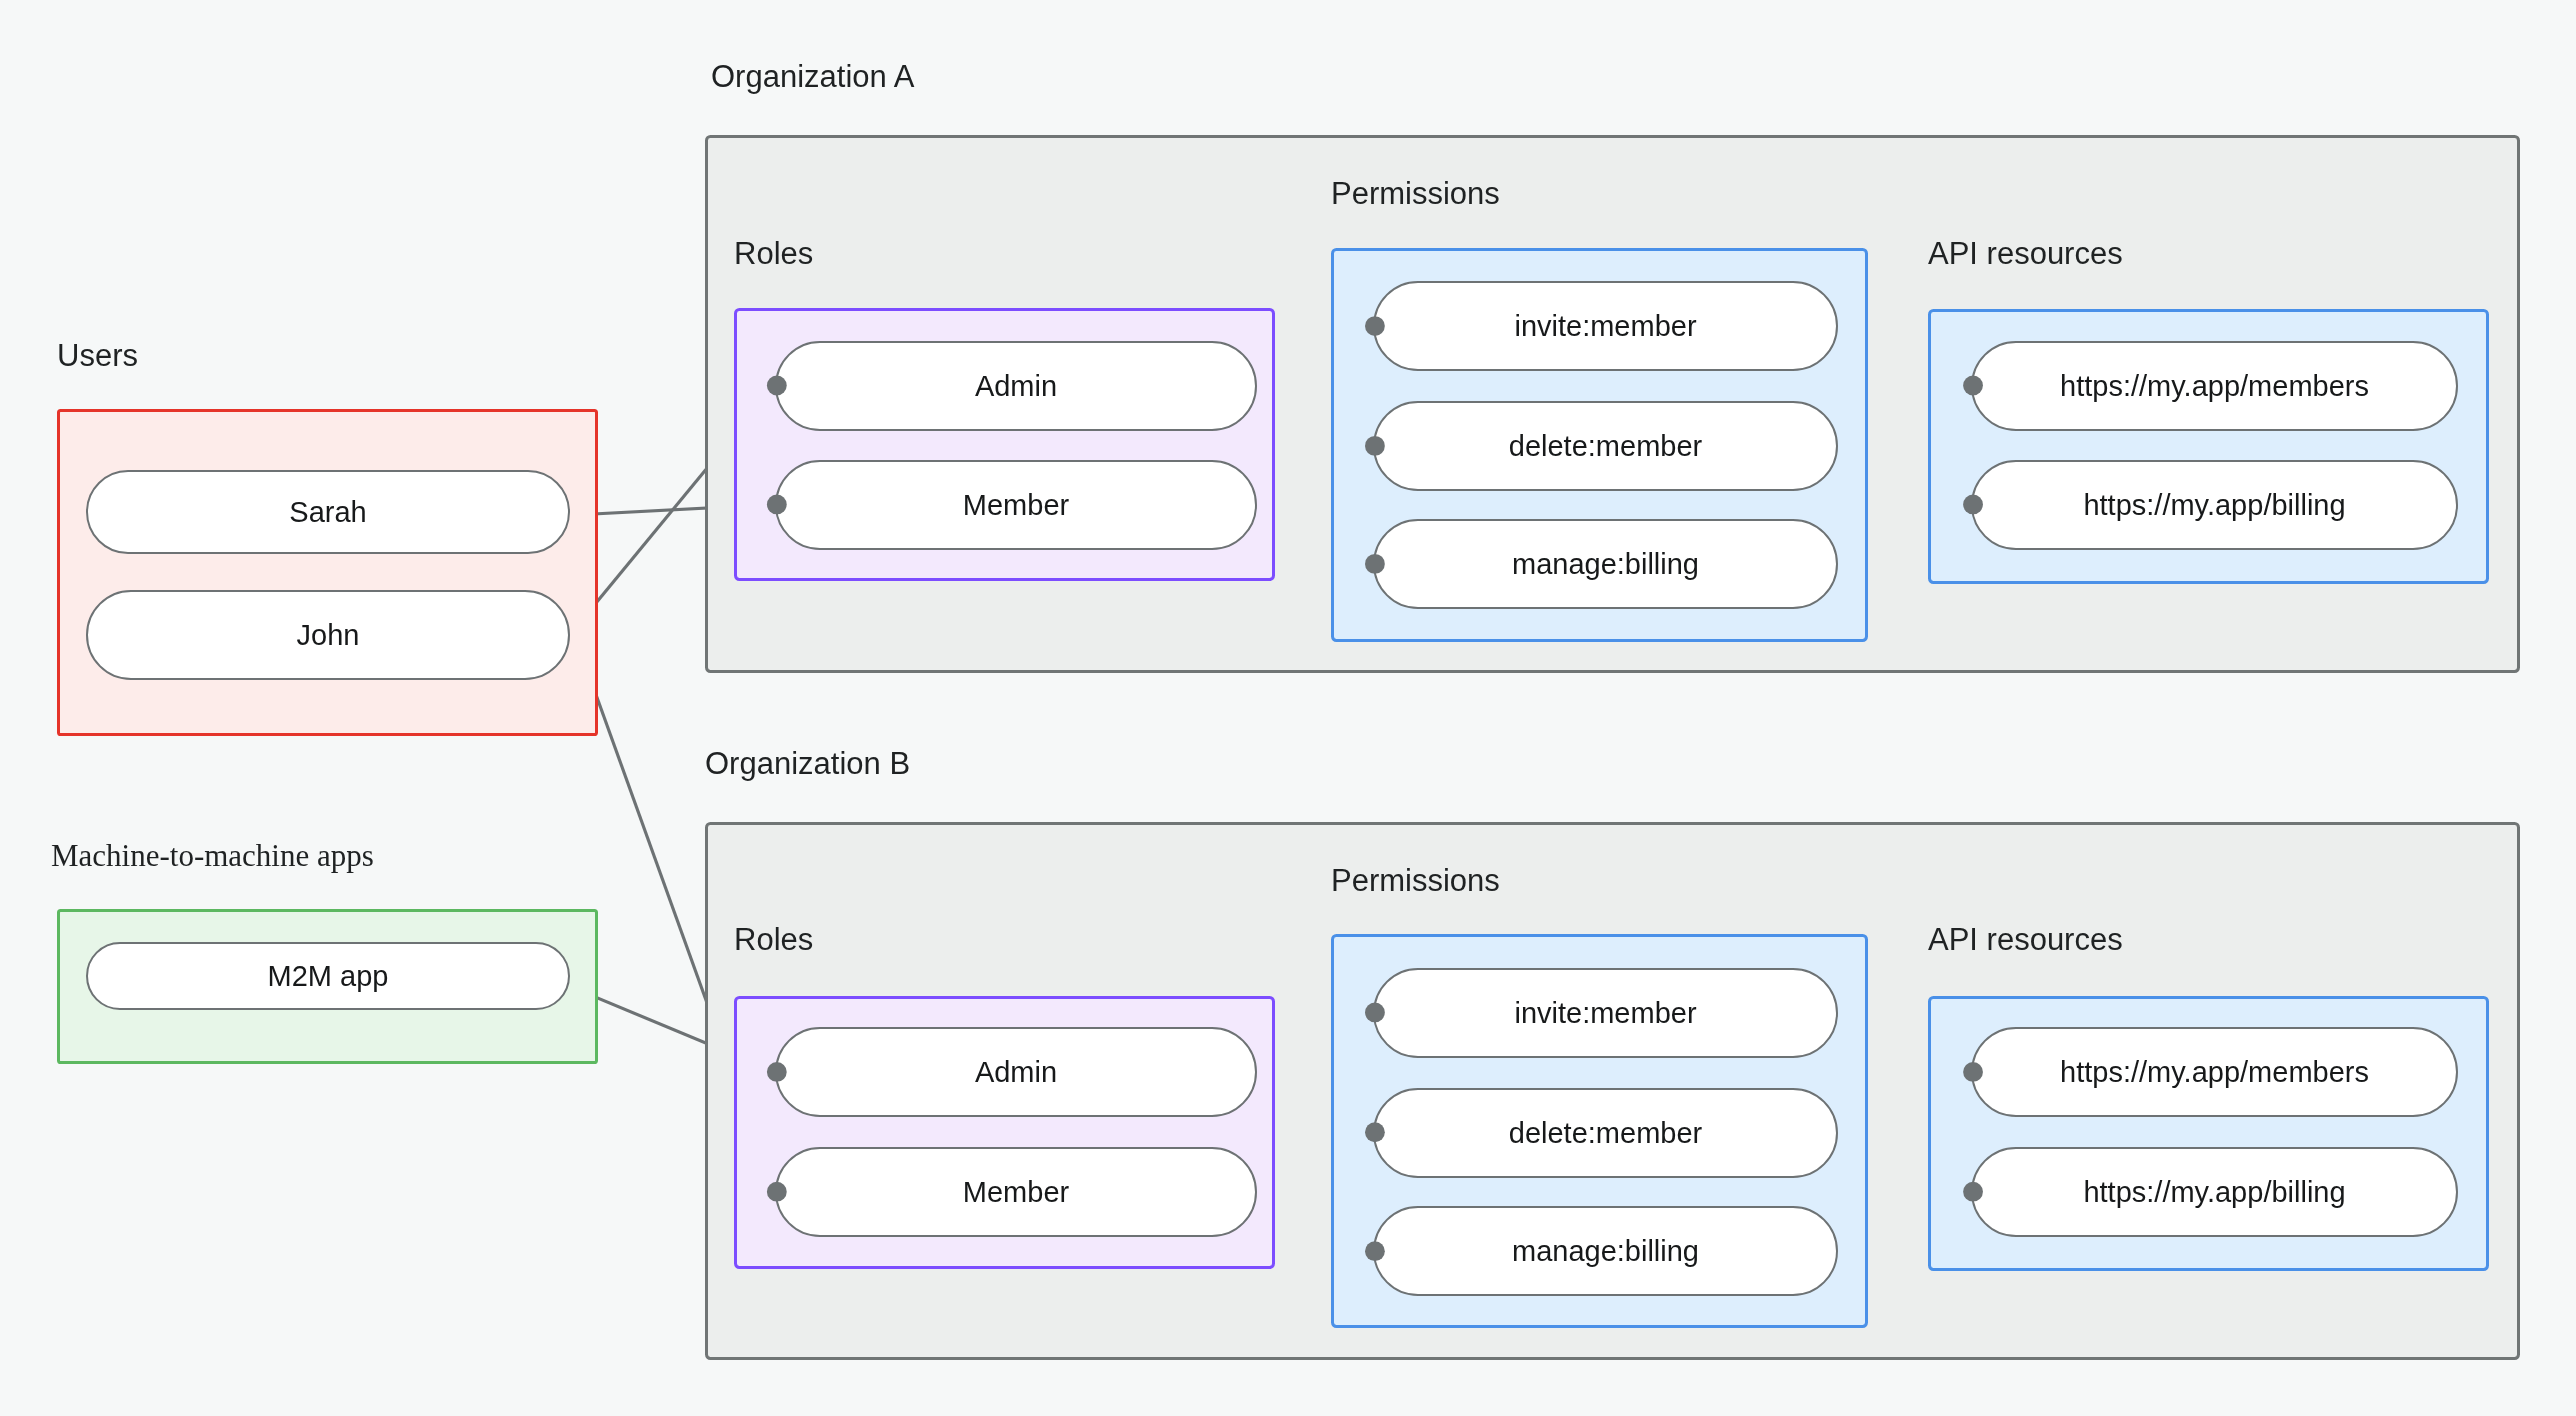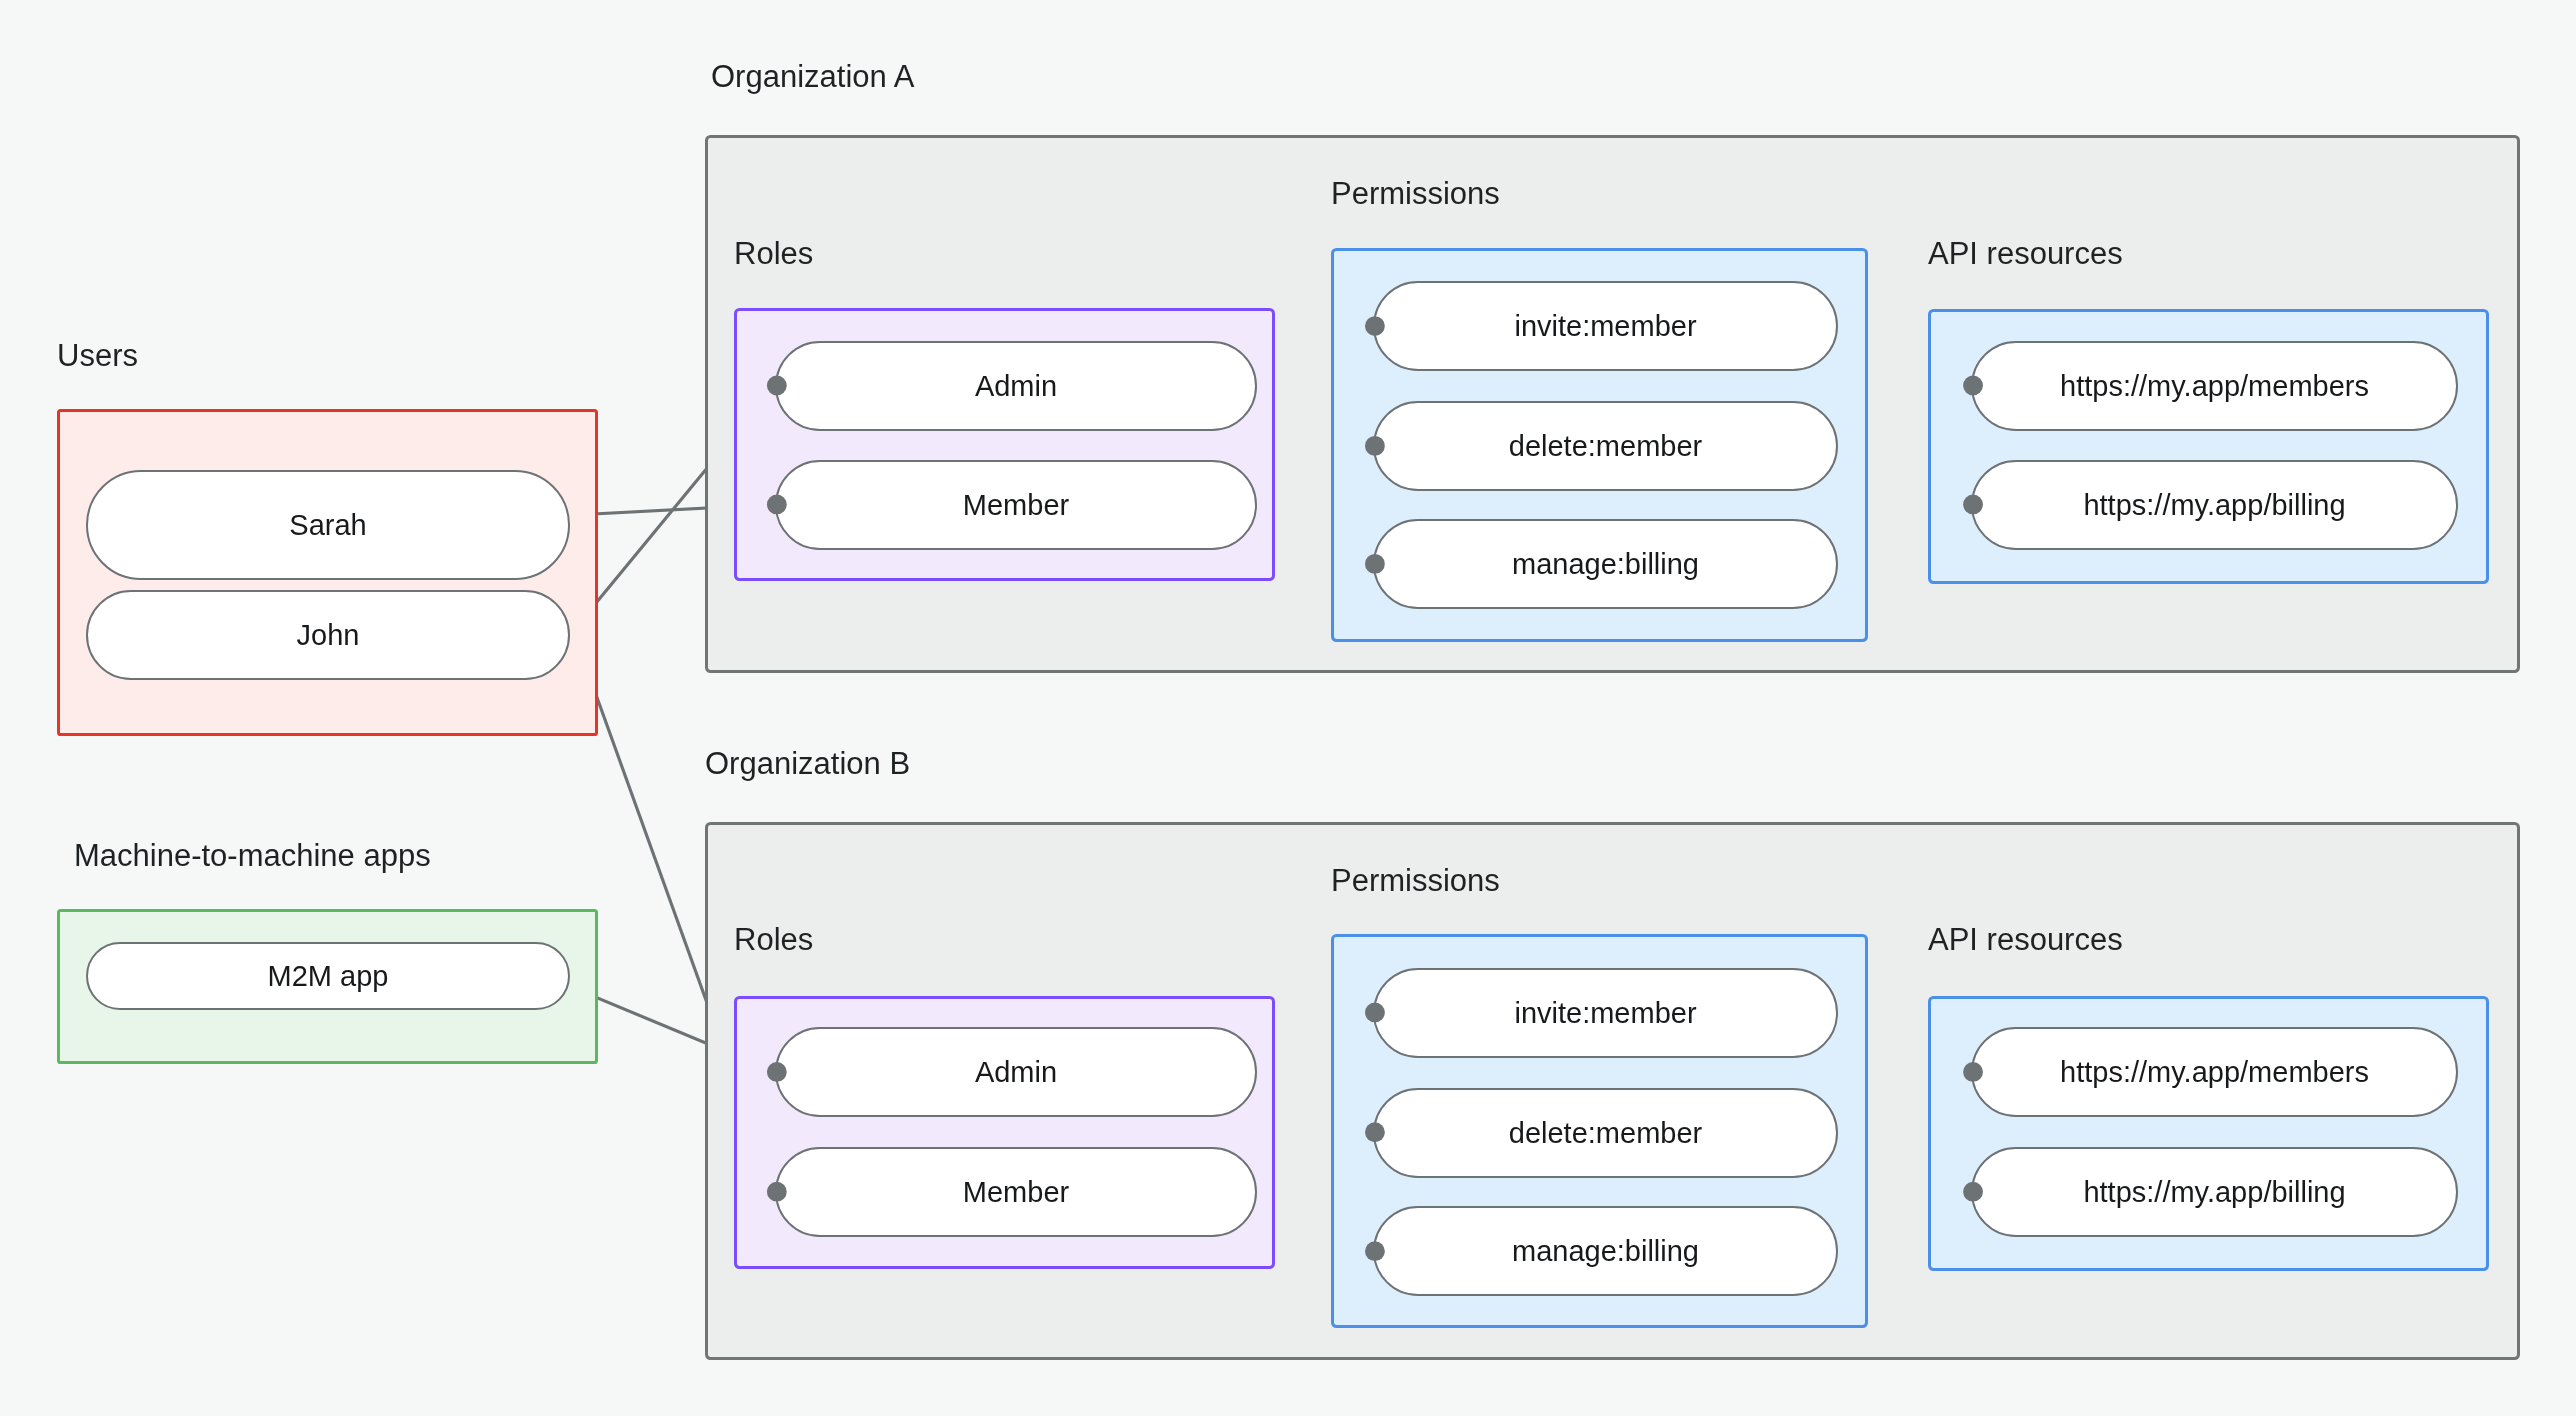--- a/index.html
+++ b/index.html
@@ -119,21 +119,21 @@
 
       <circle cx="2188" cy="1190" r="11"></circle>
       <circle cx="2188" cy="1323" r="11"></circle>
     </g>
   </svg>
 
   <div class="caption" style="left:57px; top:340px;">Users</div>
 
   <div class="group-box users-box" style="left:57px; top:409px; width:541px; height:327px;"></div>
 
-  <div class="caption" style="left:74px; top:840px;">Machine-to-machine apps</div>
+  <div class="caption" style="left:51px; top:840px;font-family:Liberation Serif, serif;">Machine-to-machine apps</div>
 
   <div class="group-box m2m-box" style="left:57px; top:909px; width:541px; height:155px;"></div>
 
   <div class="caption" style="left:711px; top:61px;">Organization A</div>
 
   <div class="group-box org-box" style="left:705px; top:135px; width:1815px; height:538px;"></div>
 
   <div class="caption" style="left:734px; top:238px;">Roles</div>
   <div class="group-box roles-box" style="left:734px; top:308px; width:541px; height:273px;"></div>
 
@@ -149,21 +149,21 @@
 
   <div class="caption" style="left:734px; top:924px;">Roles</div>
   <div class="group-box roles-box" style="left:734px; top:996px; width:541px; height:273px;"></div>
 
   <div class="caption" style="left:1331px; top:865px;">Permissions</div>
   <div class="group-box perms-box" style="left:1331px; top:934px; width:537px; height:394px;"></div>
 
   <div class="caption" style="left:1928px; top:924px;">API resources</div>
   <div class="group-box api-box" style="left:1928px; top:996px; width:561px; height:275px;"></div>
 
-  <div class="pill" style="left:86px; top:470px; width:484px; height:110px;">Sarah</div>
+  <div class="pill" style="left:86px; top:470px; width:484px; height:84px;">Sarah</div>
   <div class="pill" style="left:86px; top:590px; width:484px; height:90px;text-align:right;">John</div>
 
   <div class="pill" style="left:86px; top:942px; width:484px; height:68px;">M2M app</div>
 
   <div class="pill" style="left:775px; top:341px; width:482px; height:90px;">Admin</div>
   <div class="pill" style="left:775px; top:460px; width:482px; height:90px;">Member</div>
 
   <div class="pill" style="left:1373px; top:281px; width:465px; height:90px;">invite:member</div>
   <div class="pill" style="left:1373px; top:401px; width:465px; height:90px;">delete:member</div>
   <div class="pill" style="left:1373px; top:519px; width:465px; height:90px;">manage:billing</div>

